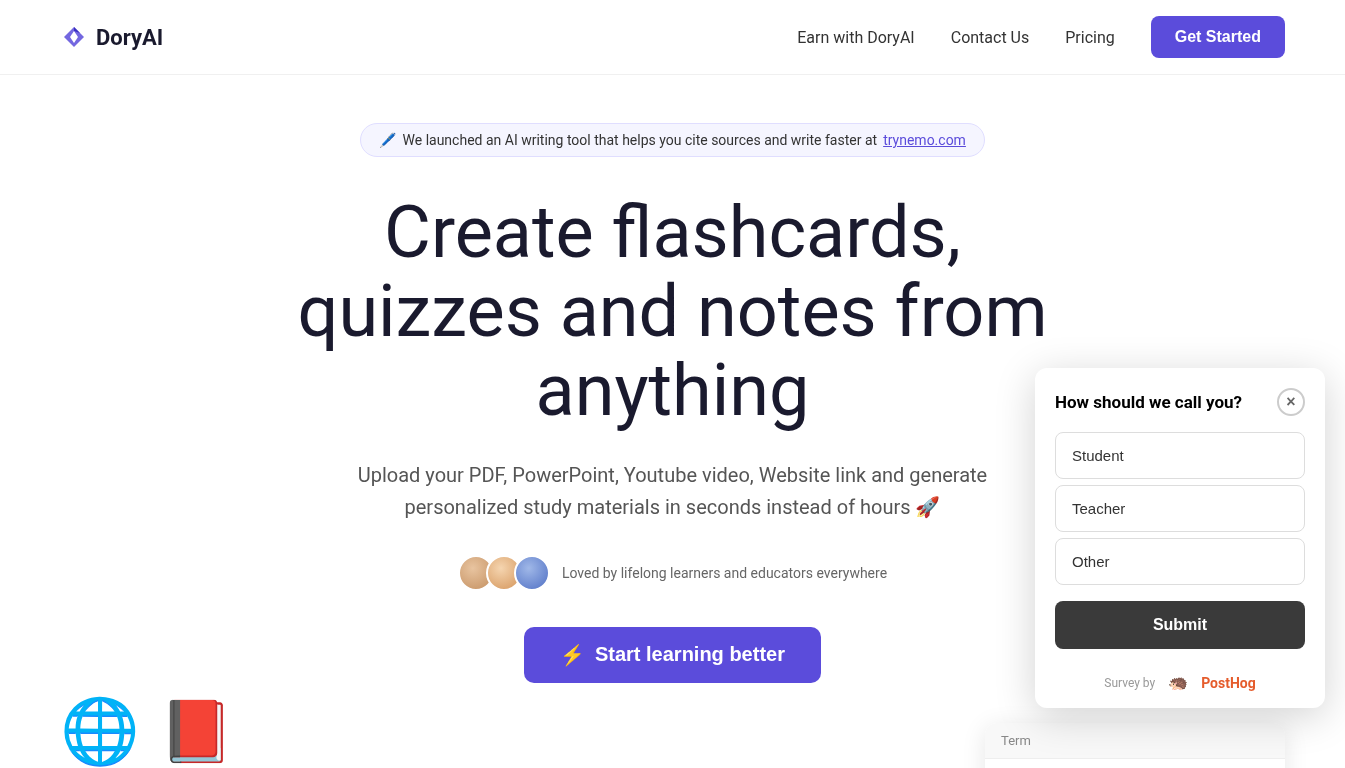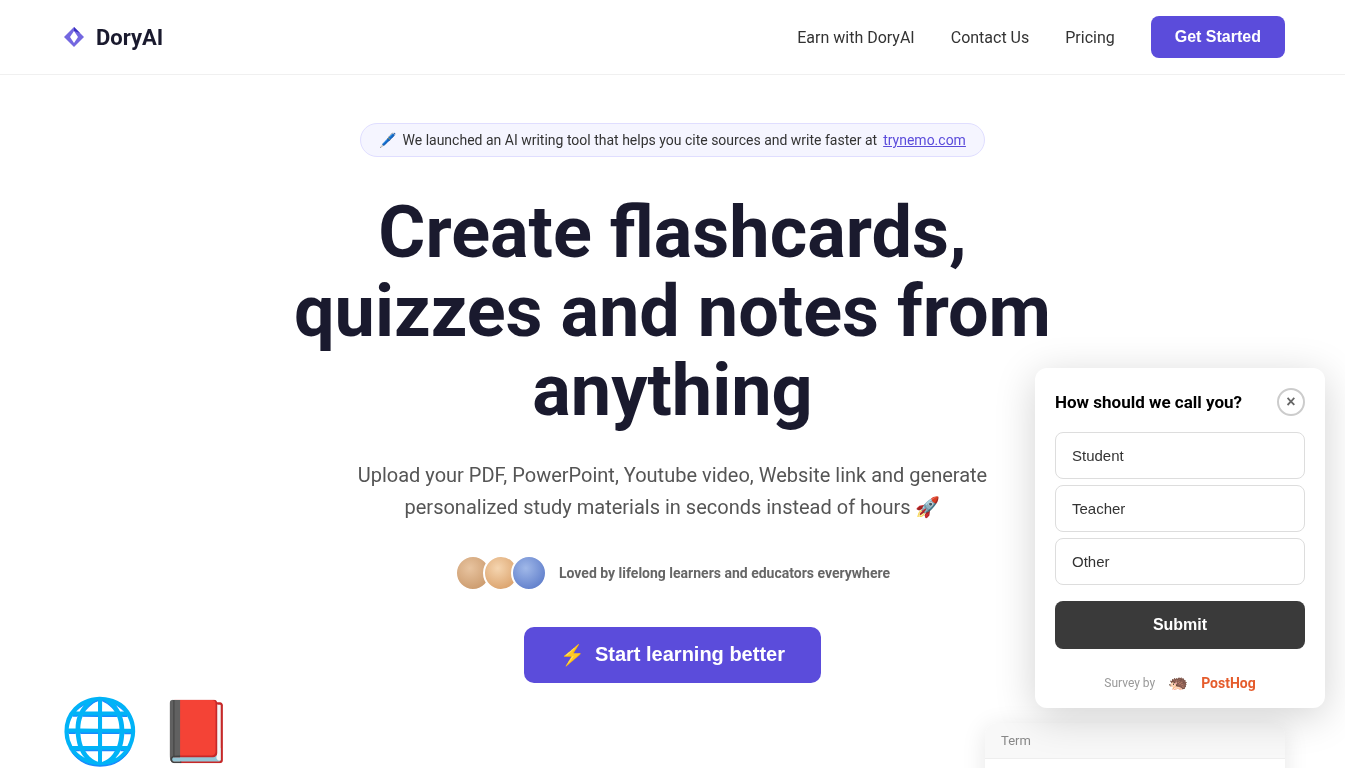--- a/index.html
+++ b/index.html
@@ -94,21 +94,21 @@
     }
 
     .announcement-banner a {
       color: #5b4cdb;
       text-decoration: underline;
     }
 
     
     .hero-title {
       font-size: 72px;
-      font-weight: 700;
+      font-weight: 400;
       text-align: center;
       line-height: 1.1;
       color: #1a1a2e;
       max-width: 780px;
       margin-bottom: 28px;
     }
 
     .hero-subtitle {
       font-size: 20px;
       text-align: center;
@@ -117,21 +117,20 @@
       line-height: 1.6;
       margin-bottom: 32px;
     }
 
     
     .social-proof {
       display: flex;
       align-items: center;
       gap: 12px;
       margin-bottom: 36px;
-      font-weight: bold;
     }
 
     .avatars {
       display: flex;
       align-items: center;
     }
 
     .avatar {
       width: 36px;
       height: 36px;

